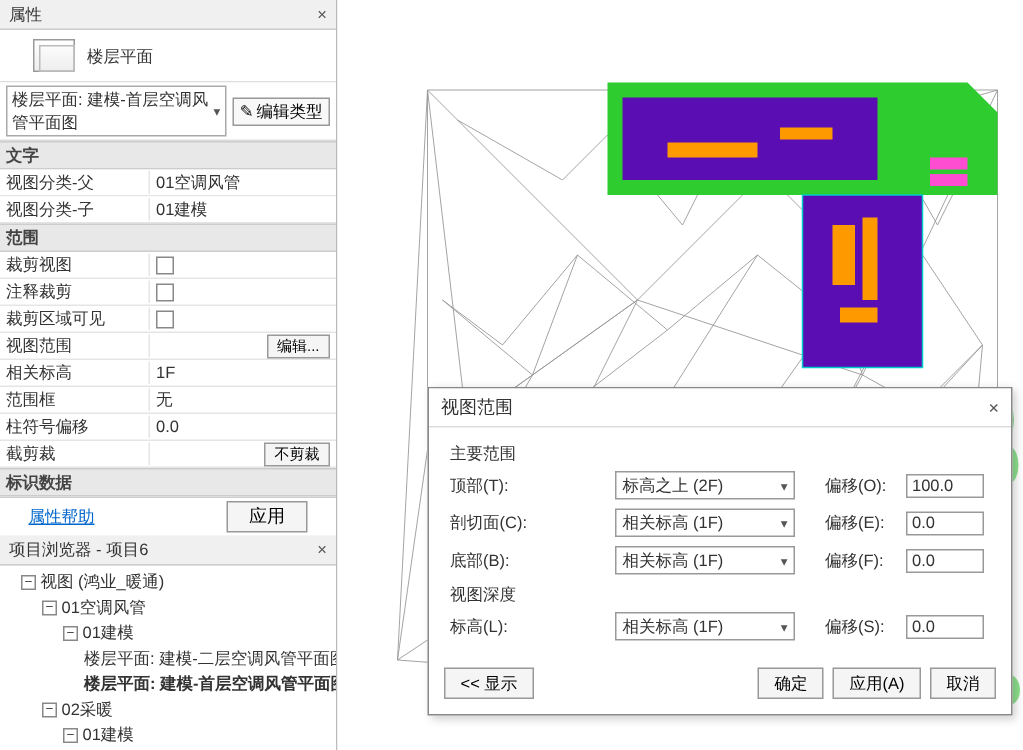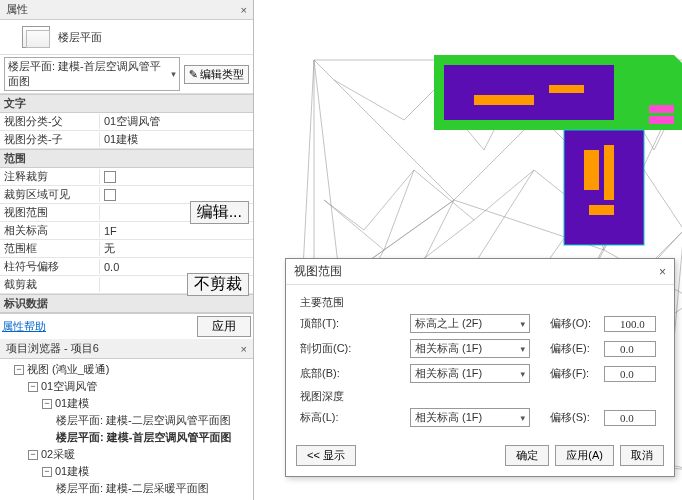--- a/index.html
+++ b/index.html
@@ -1,54 +1,54 @@
 <!DOCTYPE html>
 <html><head>
 <meta charset="utf-8">
 <style>
   * { box-sizing: border-box; margin: 0; padding: 0; font-family: "Microsoft YaHei", sans-serif; }
   body { width: 682px; height: 500px; background: #fff; overflow: hidden; font-size: 11px; color: #333; position: relative; }
   .main { display: flex; height: 100%; }
-  .left-pane { width: 254px; flex-shrink: 0; border-right: 1px solid #bbb; display: flex; flex-direction: column; background: #f5f5f5; }
+  .left-pane { width: 225px; flex-shrink: 0; border-right: 1px solid #bbb; display: flex; flex-direction: column; background: #f5f5f5; }
   .panel-hdr { background: #f0f0f0; padding: 2px 6px; border-bottom: 1px solid #ccc; display: flex; justify-content: space-between; align-items: center; }
   .panel-hdr .x { color: #555; cursor: pointer; }
   .type-row { display: flex; align-items: center; padding: 6px 22px; border-bottom: 1px solid #ddd; background: #fff; }
   .type-icon { width: 28px; height: 22px; border: 1px solid #999; margin-right: 8px; background: linear-gradient(#fff,#eee); position: relative; }
   .type-icon::before { content:""; position:absolute; left:3px; top:3px; width:22px; height:16px; border:1px solid #bbb; }
   .type-sel-row { display: flex; align-items: center; padding: 2px 4px; background: #fff; border-bottom: 1px solid #ddd; gap: 4px; }
   .type-sel { flex: 1; border: 1px solid #aaa; padding: 1px 3px; background: #fff; display:flex; justify-content:space-between; align-items:center; }
   .chev { font-size: 9px; color: #555; }
   .edit-type-btn { border: 1px solid #999; background: #f8f8f8; padding: 1px 4px; font-size: 11px; display:flex; align-items:center; gap:2px; }
   .prop-grid { background: #fff; flex: 0 0 auto; }
   .prop-sec-hdr { background: #e8e8e8; padding: 1px 4px; border-top: 1px solid #ccc; border-bottom: 1px solid #ccc; font-weight: bold; color: #444; }
   .prop-row { display: flex; border-bottom: 1px solid #e5e5e5; background: #fff; height: 18px; align-items: center; }
   .prop-k { width: 100px; padding: 0 4px; border-right: 1px solid #e5e5e5; color: #333; white-space: nowrap; overflow: hidden; }
   .prop-v { flex: 1; padding: 0 4px; color: #333; display:flex; align-items:center; justify-content:space-between; }
   .prop-v .chk { width: 12px; height: 12px; border: 1px solid #888; display:inline-block; }
-  .prop-v button { font-size: 16px; padding: 0 6px; border:1px solid #999; background:#f5f5f5; }
-  .help-row { display: flex; justify-content: space-between; align-items: center; padding: 2px 2px; background: #fff; border-top: 1px solid #ccc; gap: 35px; }
+  .prop-v button { font-size: 10px; padding: 0 6px; border:1px solid #999; background:#f5f5f5; }
+  .help-row { display: flex; justify-content: space-between; align-items: center; padding: 2px 19px; background: #fff; border-top: 1px solid #ccc; gap: 35px; }
   .help-link { color: #0066cc; text-decoration: underline; }
   .apply-btn { border: 1px solid #999; background: #f5f5f5; padding: 1px 14px; font-size: 12px; }
   .browser { flex: 1; overflow: auto; background: #fff; padding: 2px 0; }
   .tree-node { padding: 0 0 0 14px; white-space: nowrap; }
   .tree-line { padding: 1px 0; display: flex; align-items: center; gap: 3px; }
   .tree-toggle { width: 10px; height: 10px; border: 1px solid #888; display: inline-flex; align-items: center; justify-content: center; font-size: 9px; line-height: 9px; color: #444; background:#fff; }
   .tree-bold { font-weight: bold; }
   .canvas-area { flex: 1; position: relative; background: #fff; overflow: hidden; }
   .canvas-area svg { position: absolute; left: 0; top: 0; }
   .dialog { position: absolute; left: 285px; top: 258px; width: 390px; background: #fff; border: 1px solid #888; box-shadow: 2px 2px 6px rgba(0,0,0,0.2); }
   .dlg-title { background: #fff; padding: 4px 8px; border-bottom: 1px solid #ddd; display: flex; justify-content: space-between; align-items: center; font-size: 12px; }
   .dlg-close { color: #555; cursor: pointer; }
   .dlg-body { padding: 10px 14px 8px; }
   .dlg-group-lbl { margin-bottom: 4px; }
   .dlg-row { display: flex; align-items: center; margin-bottom: 6px; gap: 6px; }
   .dlg-row .lbl { width: 56px; }
   .dlg-row .sel { width: 120px; border: 1px solid #999; padding: 1px 4px; background: #fff; display:flex; justify-content:space-between; align-items:center;margin-left:48px; }
   .dlg-row .off-lbl { width: 48px; margin-left: 14px; }
-  .dlg-row .off-in { width: 52px; border: 1px solid #999; padding: 1px 15px; background: #fff; font-family: Liberation Serif, serif; }
+  .dlg-row .off-in { width: 52px; border: 1px solid #999; padding: 1px 3px; background: #fff; }
   .dlg-link { color: #0066cc; text-decoration: underline; margin: 4px 0 8px; display: inline-block; }
   .dlg-btns { display: flex; justify-content: space-between; padding: 4px 10px 10px; }
   .dlg-btns .left, .dlg-btns .right { display: flex; gap: 6px; }
   .dlg-btn { border: 1px solid #999; background: #f5f5f5; padding: 2px 10px; font-size: 11px; }
 </style>
 </head>
 <body>
 
 <div class="main">
   <div class="left-pane">
@@ -75,20 +75,26 @@
       <div class="prop-sec-hdr">文字</div>
       <div class="prop-row">
           <div class="prop-k">视图分类-父</div>
           <div class="prop-v">01空调风管</div>
         </div>
       <div class="prop-row">
           <div class="prop-k">视图分类-子</div>
           <div class="prop-v">01建模</div>
         </div>
       <div class="prop-sec-hdr">范围</div>
+      <div class="prop-row">
+          <div class="prop-k">裁剪视图</div>
+          <div class="prop-v">
+            <span class="chk"></span>
+          </div>
+        </div>
       <div class="prop-row">
           <div class="prop-k">注释裁剪</div>
           <div class="prop-v">
             <span class="chk"></span>
           </div>
         </div>
       <div class="prop-row">
           <div class="prop-k">裁剪区域可见</div>
           <div class="prop-v">
             <span class="chk"></span>

